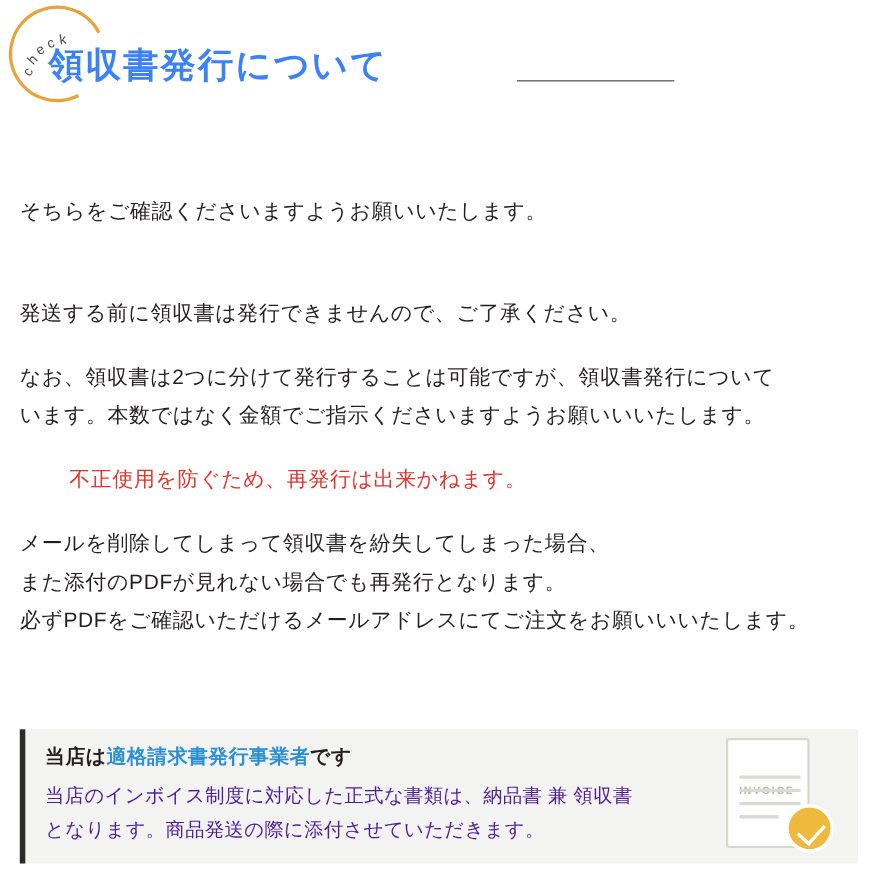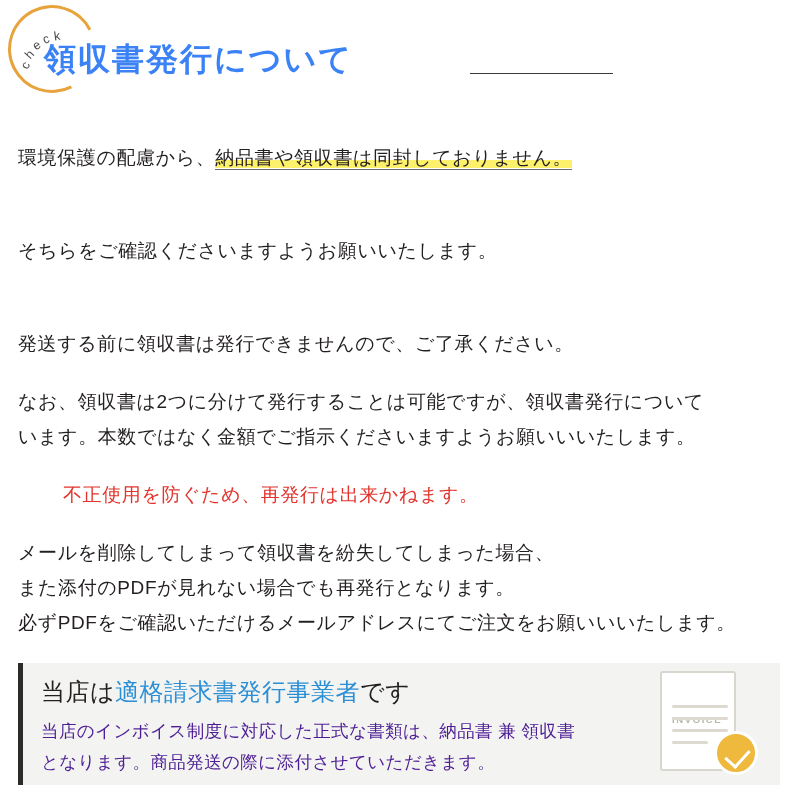--- a/index.html
+++ b/index.html
@@ -100,22 +100,22 @@
     position: absolute;
     left: 18px;
     top: 663px;
     width: 762px;
     height: 122px;
     background: #f3f3f1;
     border-left: 5px solid #2b2b2b;
     padding: 13px 18px 0 18px;
   }
   .callout-title {
-    font-size: 24px;
-    font-weight: 400;
+    font-size: 18px;
+    font-weight: 700;
     letter-spacing: 0.5px;
     margin: 0 0 8px 0;
     color: #231f20;
   }
   .callout-title .accent { color: #2b8fd6; }
   .callout-text {
     font-size: 17.5px;
     line-height: 31px;
     letter-spacing: 0.4px;
     margin: 0;
@@ -197,23 +197,20 @@
       <span style="left:17px; top:10px; transform:rotate(-34deg);">e</span>
       <span style="left:27px; top:4px;  transform:rotate(-20deg);">c</span>
       <span style="left:38px; top:1px;  transform:rotate(-8deg);">k</span>
     </div>
     <div class="title">領収書発行について</div>
     <div class="title-rule"></div>
   </div>
 
   <div class="body">
 
-    <p class="para">
-      <span>環境保護の配慮から、</span><span class="hl">納品書や領収書は同封しておりません。</span>
-    </p>
 
     <p class="para">
       <br>
       <span>そちらをご確認くださいますようお願いいたします。</span>
     </p>
 
     <p class="para">
       <br>
       <span>発送する前に領収書は発行できませんので、ご了承ください。</span>
     </p>

